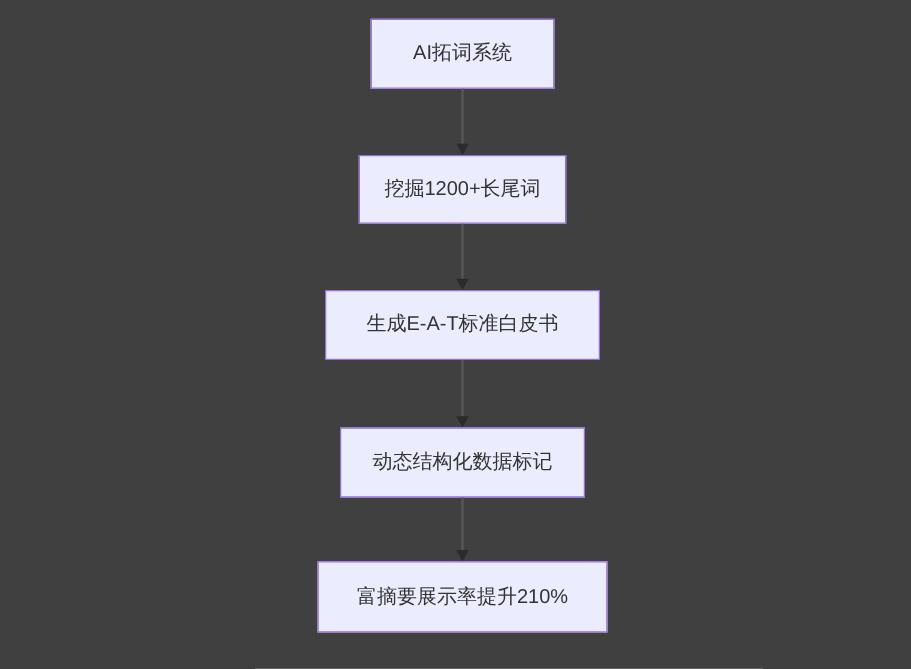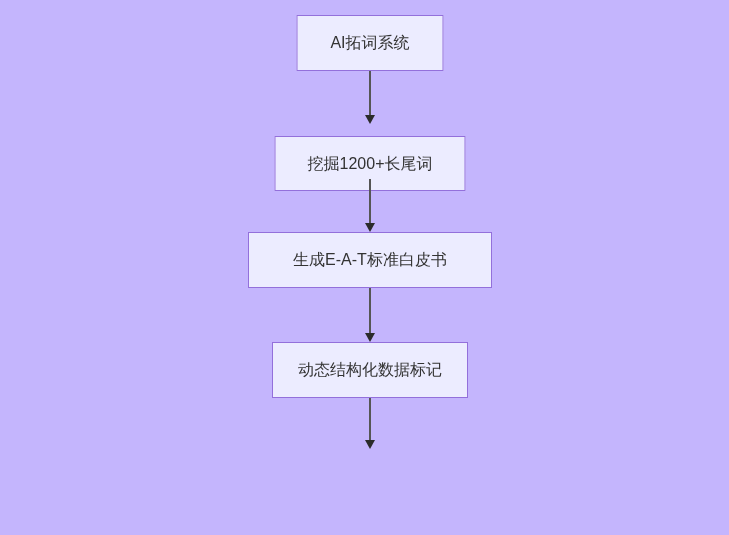--- a/index.html
+++ b/index.html
@@ -4,42 +4,42 @@
 <style>
   html, body {
     margin: 0;
     padding: 0;
     font-family: "Liberation Sans", "DejaVu Sans", sans-serif;
   }
   .canvas {
     position: relative;
     width: 729px;
     height: 535px;
-    background: #c4b5fd;
+    background: #404040;
     overflow: hidden;
   }
   .node {
     position: absolute;
     left: 370px;
     transform: translateX(-50%);
     display: flex;
     align-items: center;
     justify-content: center;
     background: #ECECFF;
     border: 1.5px solid #9370DB;
     color: #333333;
     font-size: 16px;
     line-height: 1.2;
     text-align: center;
     box-sizing: border-box;
     white-space: nowrap;
   }
   .n1 { top: 15px;  width: 147px; height: 56px; }
-  .n2 { top: 136px; width: 191px; height: 55px; }
-  .n3 { top: 232px; width: 244px; height: 56px; text-align: right; }
+  .n2 { top: 124px; width: 166px; height: 55px; }
+  .n3 { top: 232px; width: 220px; height: 56px; text-align: right; }
   .n4 { top: 342px; width: 196px; height: 56px; }
   .n5 { top: 449px; width: 232px; height: 57px; }
 
   .arrow {
     position: absolute;
     left: 370px;
     transform: translateX(-50%);
     display: flex;
     flex-direction: column;
     align-items: center;
@@ -95,14 +95,17 @@
 
   <div class="node n4">
     <span>动态结构化数据标记</span>
   </div>
 
   <div class="arrow a4">
     <div class="line"></div>
     <div class="head"></div>
   </div>
 
+  <div class="node n5">
+    <span>富摘要展示率提升210%</span>
+  </div>
 
 </div>
 
 </body></html>

